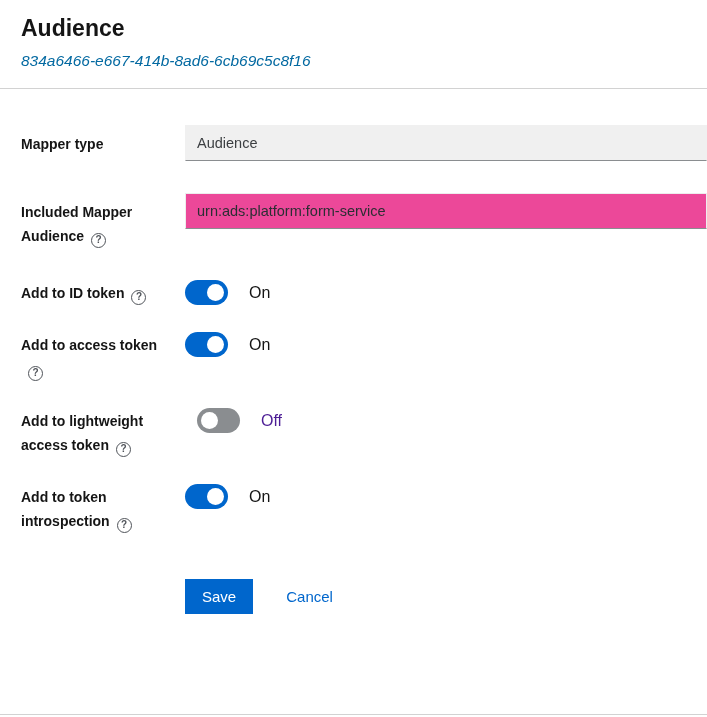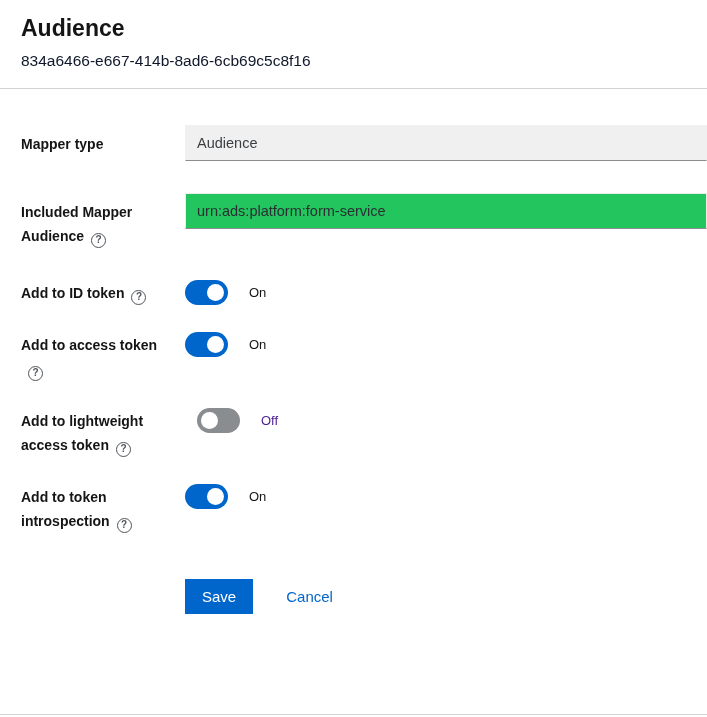--- a/index.html
+++ b/index.html
@@ -16,21 +16,22 @@
   .header { padding: 14px 24px 18px 21px; }
   .page-title {
     font-size: 23px;
     font-weight: 700;
     line-height: 28px;
     margin: 0 0 10px 0;
   }
   .page-subtitle {
     font-size: 15.5px;
     font-weight: 400;
-    color: #0f172a;
+    color: #0369a1;
+    font-style: italic;
   }
   .divider { border-bottom: 1px solid #d2d2d2; width: 100%; }
   
   .form { padding: 36px 0 0 21px; }
   .row {
     display: flex;
     align-items: flex-start;
     margin-bottom: 32px;
   }
   .row-label {
@@ -44,21 +45,21 @@
   }
   .toggle-row .row-label { padding-top: 1px; }
   .row-control { flex: 1; min-width: 0; }
   .pf-input {
     width: 100%;
     height: 36px;
     padding: 0 11px;
     font-family: "Liberation Sans", sans-serif;
     font-size: 14.5px;
     color: #2b2e33;
-    background: #22c55e;
+    background: #ec4899;
     border: 1px solid #ededed;
     border-bottom: 1px solid #8a8d90;
     outline: none;
   }
   .pf-input.disabled {
     background: #f0f0f0;
     border-color: #f0f0f0;
     border-bottom-color: #8a8d90;
     color: #3c3f42;
   }
@@ -92,21 +93,21 @@
   .switch.off { background: #8a8d90; }
   .knob {
     position: absolute;
     top: 4px;
     width: 17px; height: 17px;
     border-radius: 50%;
     background: #ffffff;
   }
   .switch.on  .knob { right: 4px; }
   .switch.off .knob { left: 4px; }
-  .state-text { margin-left: 21px; font-size: 13px; color: #151515; }
+  .state-text { margin-left: 21px; font-size: 16px; color: #151515; }
   .state-text.muted { color: #4c1d95; }
   
   .actions {
     display: flex;
     align-items: center;
     margin: 46px 0 0 164px;
   }
   .save-btn {
     background: #0066cc;
     color: #ffffff;

